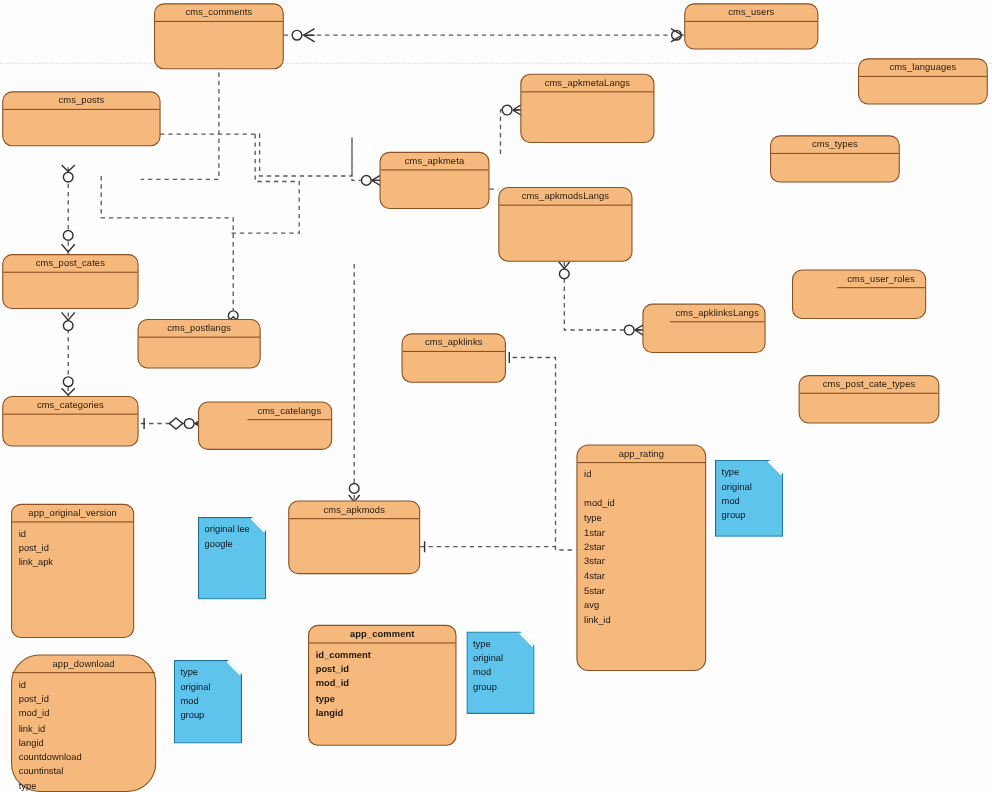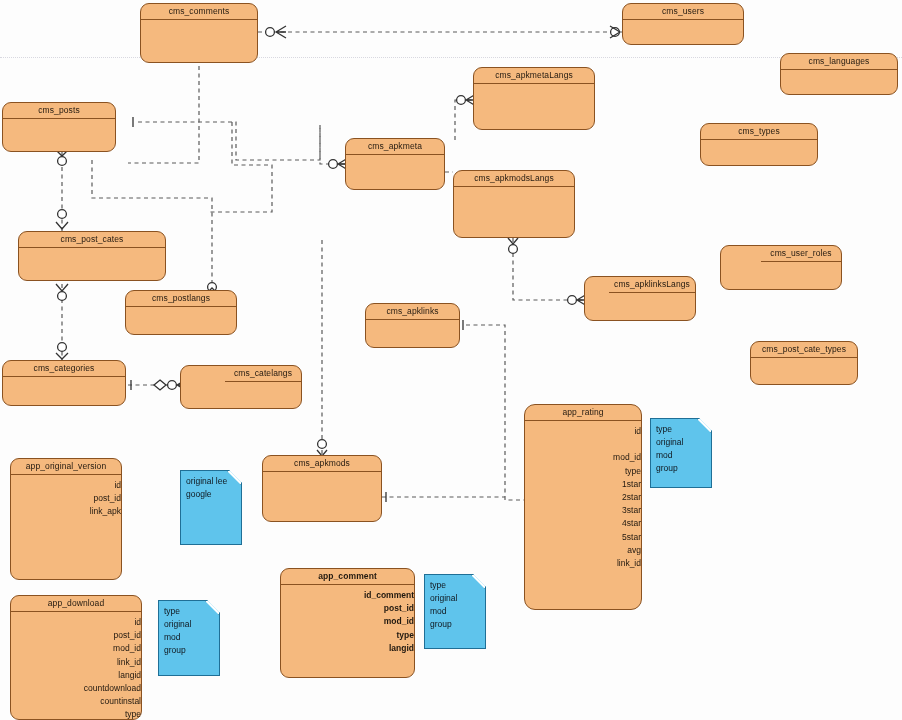--- a/index.html
+++ b/index.html
@@ -39,21 +39,20 @@
     border-bottom: 1.4px solid #8a5221;
     white-space: nowrap;
     overflow: hidden;
     letter-spacing: 0.1px;
   }
   .entity .ent-fields {
     padding: 4px 0 0 6px;
     font-size: 8.5px;
     color: #20180f;
     line-height: 13.2px;
-    text-align: right;
   }
   .entity .ent-fields .fld {
     white-space: nowrap;
     height: 13.2px;
   }
   .entity .ent-fields .fld.blank {
     visibility: hidden;
   }
   .note {
     position: absolute;
@@ -182,61 +181,61 @@
         <div class="ent-fields"></div>
       </div>
       <div class="entity" style="left: 622px; top: 3px; width: 122px; height: 42px;">
         <div class="ent-title">cms_users</div>
         <div class="ent-fields"></div>
       </div>
       <div class="entity" style="left: 780px; top: 53px; width: 118px; height: 42px;">
         <div class="ent-title">cms_languages</div>
         <div class="ent-fields"></div>
       </div>
-      <div class="entity" style="left: 2px; top: 102px; width: 114px; height: 50px;">
+      <div class="entity" style="left: 2px; top: 83px; width: 144px; height: 50px;">
         <div class="ent-title">cms_posts</div>
         <div class="ent-fields"></div>
       </div>
       <div class="entity" style="left: 473px; top: 67px; width: 122px; height: 63px;">
         <div class="ent-title">cms_apkmetaLangs</div>
         <div class="ent-fields"></div>
       </div>
       <div class="entity" style="left: 700px; top: 123px; width: 118px; height: 43px;">
         <div class="ent-title">cms_types</div>
         <div class="ent-fields"></div>
       </div>
       <div class="entity" style="left: 345px; top: 138px; width: 100px; height: 52px;">
         <div class="ent-title">cms_apkmeta</div>
         <div class="ent-fields"></div>
       </div>
       <div class="entity" style="left: 453px; top: 170px; width: 122px; height: 68px;">
         <div class="ent-title">cms_apkmodsLangs</div>
         <div class="ent-fields"></div>
       </div>
-      <div class="entity" style="left: 18px; top: 231px; width: 148px; height: 50px;">
+      <div class="entity" style="left: 2px; top: 231px; width: 124px; height: 50px;">
         <div class="ent-title">cms_post_cates</div>
         <div class="ent-fields"></div>
       </div>
       <div class="entity" style="left: 720px; top: 245px; width: 122px; height: 45px; padding-left: 40px;">
         <div class="ent-title">cms_user_roles</div>
         <div class="ent-fields"></div>
       </div>
       <div class="entity" style="left: 584px; top: 276px; width: 112px; height: 45px; padding-left: 24px;">
         <div class="ent-title">cms_apklinksLangs</div>
         <div class="ent-fields"></div>
       </div>
       <div class="entity" style="left: 125px; top: 290px; width: 112px; height: 45px;">
         <div class="ent-title">cms_postlangs</div>
         <div class="ent-fields"></div>
       </div>
       <div class="entity" style="left: 365px; top: 303px; width: 95px; height: 45px;">
         <div class="ent-title">cms_apklinks</div>
         <div class="ent-fields"></div>
       </div>
-      <div class="entity" style="left: 750px; top: 341px; width: 108px; height: 44px;">
+      <div class="entity" style="left: 726px; top: 341px; width: 128px; height: 44px;">
         <div class="ent-title">cms_post_cate_types</div>
         <div class="ent-fields"></div>
       </div>
       <div class="entity" style="left: 2px; top: 360px; width: 124px; height: 46px;">
         <div class="ent-title">cms_categories</div>
         <div class="ent-fields"></div>
       </div>
       <div class="entity" style="left: 180px; top: 365px; width: 122px; height: 44px; padding-left: 44px;">
         <div class="ent-title">cms_catelangs</div>
         <div class="ent-fields"></div>
@@ -272,21 +271,21 @@
       <div class="entity" style="left: 280px; top: 568px; width: 135px; height: 110px; font-weight: bold;">
         <div class="ent-title">app_comment</div>
         <div class="ent-fields">
           <div class="fld">id_comment</div>
           <div class="fld">post_id</div>
           <div class="fld">mod_id</div>
           <div class="fld">type</div>
           <div class="fld">langid</div>
         </div>
       </div>
-      <div class="entity" style="left: 10px; top: 595px; width: 132px; height: 125px;">
+      <div class="entity" style="left: 10px; top: 595px; width: 132px; height: 125px; border-radius: 26px;">
         <div class="ent-title">app_download</div>
         <div class="ent-fields">
           <div class="fld">id</div>
           <div class="fld">post_id</div>
           <div class="fld">mod_id</div>
           <div class="fld">link_id</div>
           <div class="fld">langid</div>
           <div class="fld">countdownload</div>
           <div class="fld">countinstal</div>
           <div class="fld">type</div>

